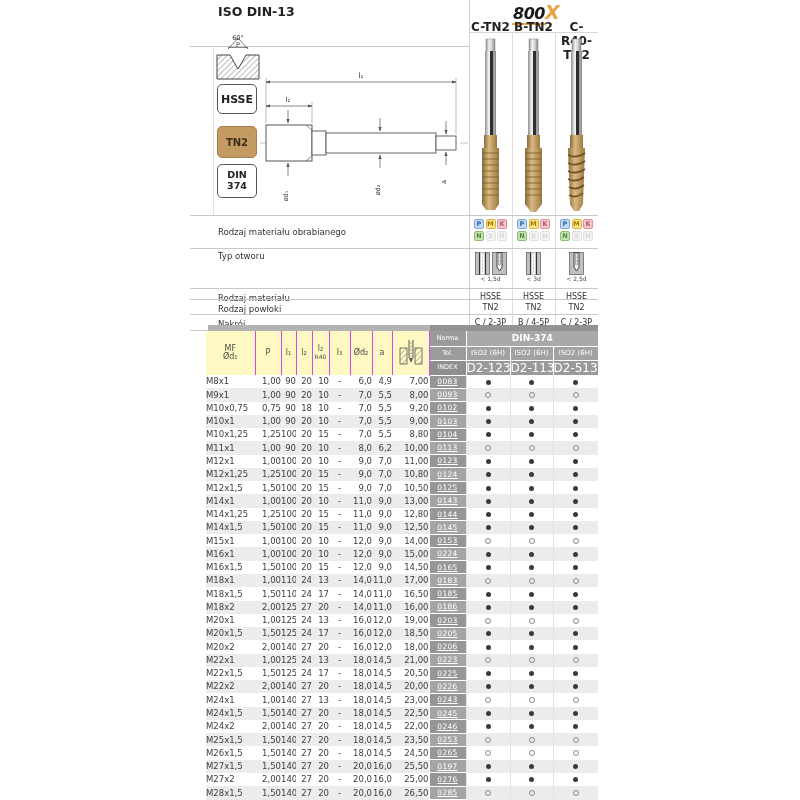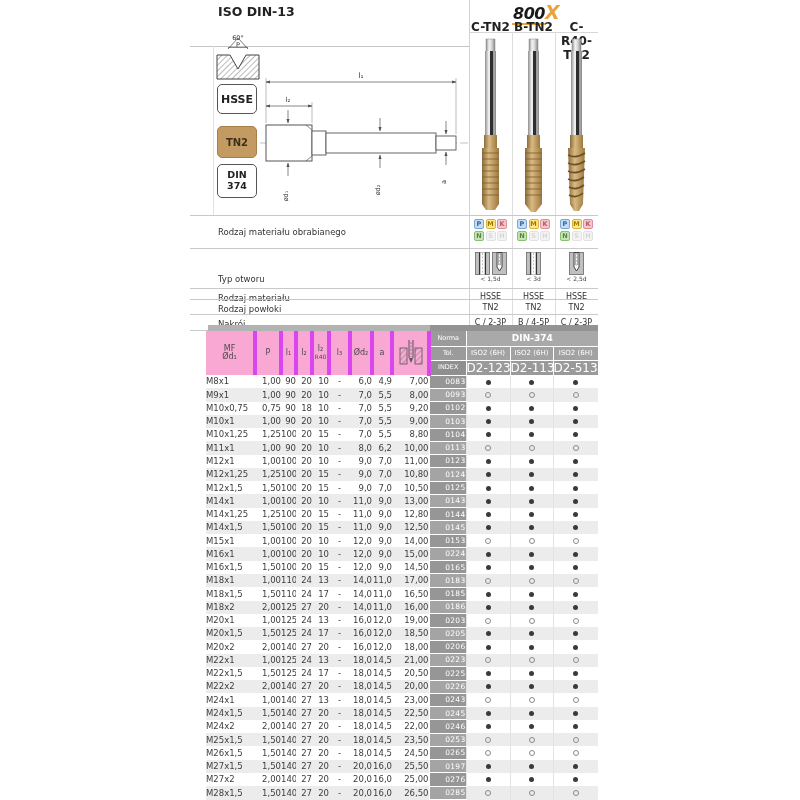--- a/index.html
+++ b/index.html
@@ -39,38 +39,38 @@
   .hole-icons{display:flex;gap:2px;align-items:flex-start;}
   .hole-note{font-size:6px;color:#444;margin-top:0px;}
 
   
   .band{left:208px;top:325px;width:390px;height:6px;background:#b3b3b3;}
   .band-dark{left:430px;top:325px;width:168px;height:6px;background:#939393;}
 
   
   table.spec{position:absolute;left:206px;top:331px;width:392px;border-collapse:collapse;table-layout:fixed;}
   table.spec td,table.spec th{padding:0;line-height:1;overflow:hidden;white-space:nowrap;}
-  thead .lh{background:#f9a8d4;color:#4a4a4a;font-size:8px;font-weight:normal;text-align:center;
-            vertical-align:middle;border-right:4px solid #d946ef;}
+  thead .lh{background:#fef9c3;color:#4a4a4a;font-size:8px;font-weight:normal;text-align:center;
+            vertical-align:middle;border-right:1px solid #d946ef;}
   thead .lh .sm{font-size:6px;}
   .gh{color:#fff;text-align:center;vertical-align:middle;border-left:1px solid #fff;border-bottom:1px solid #fff;font-weight:normal;}
   .gh-label{background:#9b9b9b;font-size:6.5px;}
   .gh-norma{background:#a9a9a9;font-size:9px;font-weight:bold;}
   .gh-iso{background:#a2a2a2;font-size:7px;}
   .gh-idxl{background:#8f8f8f;font-size:6.5px;}
   .gh-idxv{background:#9a9a9a;font-size:12px;}
   tbody tr{height:13.28px;background:#fff;}
   tbody tr.even{background:#ececec;}
   tbody td{font-size:8.5px;color:#3c3c3c;}
   td.c-name{text-align:left;padding-left:7px;}
   td.c-num{text-align:right;padding-right:4px;}
   td.c-dash{text-align:center;}
   td.c-drill{text-align:right;padding-right:9px;}
-  td.c-idx{background:#969696;color:#fff;text-align:right;font-size:7.5px;letter-spacing:0.3px;
-           border-left:1px solid #fff;border-bottom:1px solid #fff;}
+  td.c-idx{background:#969696;color:#fff;text-align:center;font-size:7.5px;letter-spacing:0.3px;
+           border-left:1px solid #fff;border-bottom:1px solid #fff;text-decoration:underline;}
   tr.even td.c-idx{background:#a4a4a4;}
   td.dot-cell{text-align:center;border-left:1px solid #e3e3e3;}
   .dot{display:inline-block;width:5px;height:5px;border-radius:50%;vertical-align:middle;}
   .dot.filled{background:#3a3a3a;}
   .dot.open{background:transparent;border:1px solid #8a8a8a;width:4px;height:4px;}
 
   svg text{font-family:"DejaVu Sans","Liberation Sans",sans-serif;}
 </style>
 </head>
 <body>
@@ -244,21 +244,21 @@
           <span class="msq" style="background:#c5ddf2;border-color:#7aa7d4;color:#2d66a5">P</span>
           <span class="msq" style="background:#ffe58a;border-color:#d9b43c;color:#9c7a00">M</span>
           <span class="msq" style="background:#f6c6cd;border-color:#dd8f9b;color:#b85a68">K</span>
           <span class="msq" style="background:#c9e3b5;border-color:#8bbf72;color:#4c8a3f">N</span>
           <span class="msq" style="background:#f3f3f3;border-color:#e2e2e2;color:#d6d6d6">S</span>
           <span class="msq" style="background:#f3f3f3;border-color:#e2e2e2;color:#d6d6d6">H</span>
         </div>
       </div>
   </div>
   <div class="abs info-row" style="top:248px;height:36px;">
-    <div class="info-label" style="top:25px;">Typ otworu</div>
+    <div class="info-label" style="top:2px;">Typ otworu</div>
     <div class="vcells" style="top:3px;" id="hole-cells">
         <div class="hole-cell">
      <div class="hole-icons">
             <svg width="15" height="23" viewBox="0 0 15 23">
   <rect x="0.5" y="0.5" width="14" height="22" fill="#c0c0c0" stroke="#666" stroke-width="0.8"></rect>
   <rect x="5" y="0.5" width="5" height="22" fill="#fff"></rect>
   <line x1="4.6" y1="0.5" x2="4.6" y2="22.5" stroke="#333" stroke-width="1.3"></line>
   <line x1="10.4" y1="0.5" x2="10.4" y2="22.5" stroke="#333" stroke-width="1.3"></line>
   <line x1="7.5" y1="1" x2="7.5" y2="22" stroke="#888" stroke-width="0.5" stroke-dasharray="2 1.5"></line>
 </svg>

